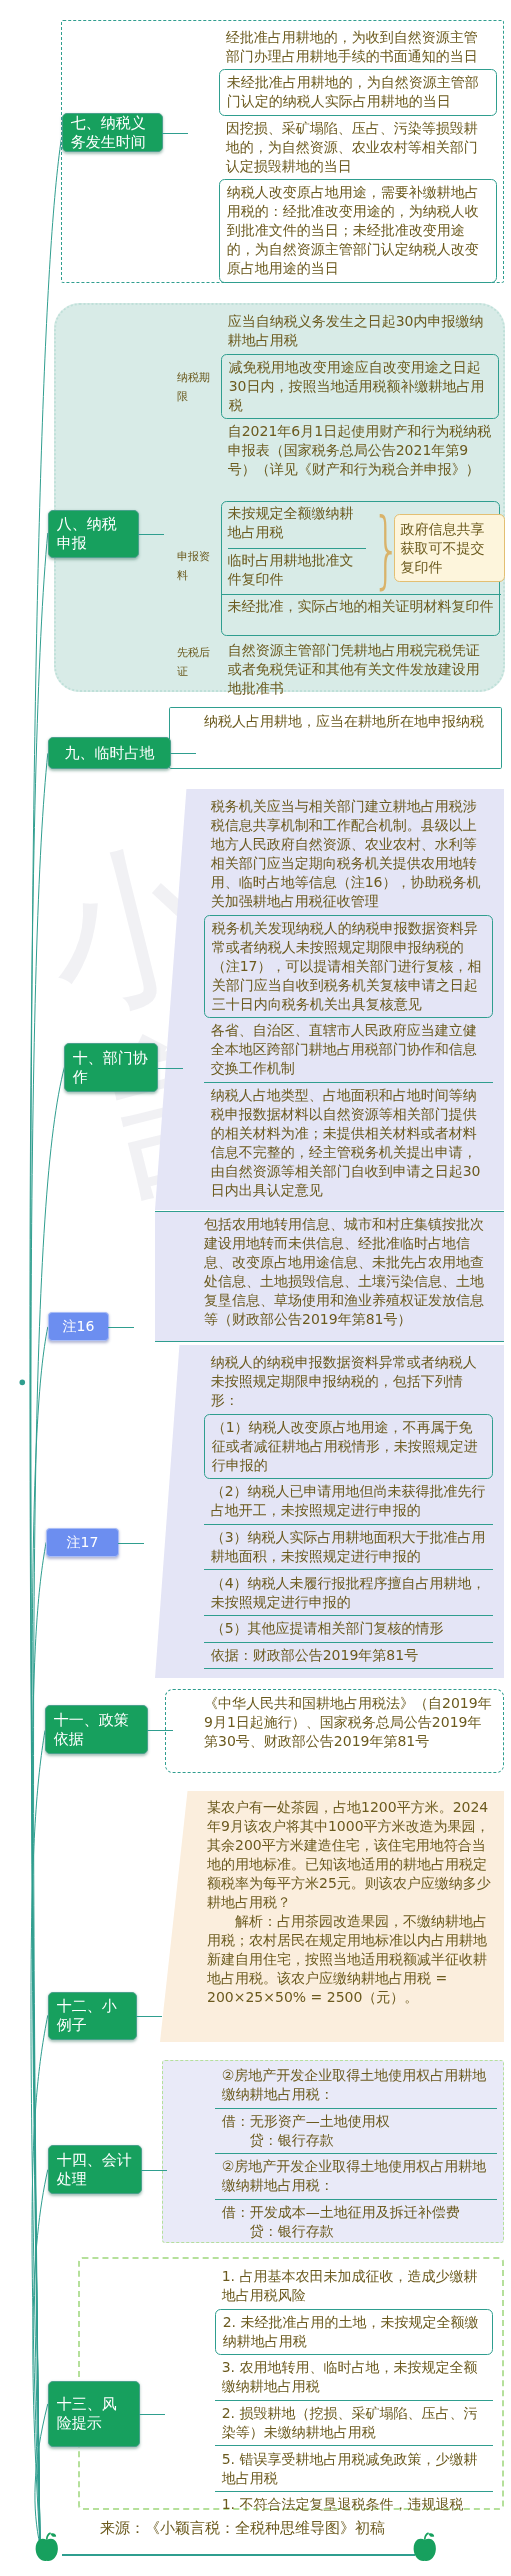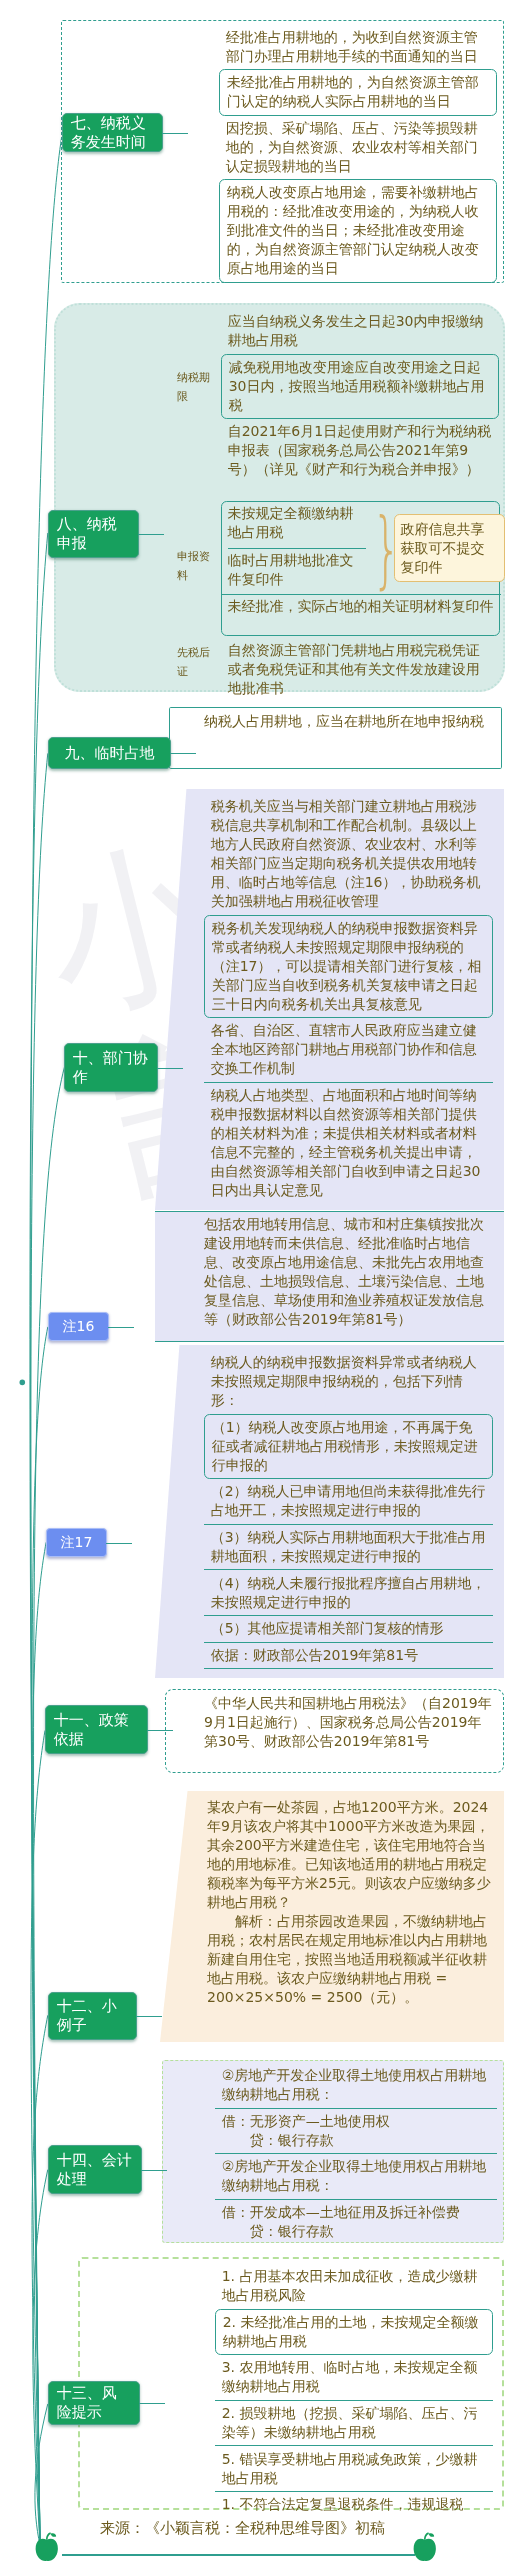--- a/index.html
+++ b/index.html
@@ -111,21 +111,21 @@
     <div class="row boxed">税务机关发现纳税人的纳税申报数据资料异常或者纳税人未按照规定期限申报纳税的（注17），可以提请相关部门进行复核，相关部门应当自收到税务机关复核申请之日起三十日内向税务机关出具复核意见</div>
     <div class="row">各省、自治区、直辖市人民政府应当建立健全本地区跨部门耕地占用税部门协作和信息交换工作机制</div>
     <div class="row sep">纳税人占地类型、占地面积和占地时间等纳税申报数据材料以自然资源等相关部门提供的相关材料为准；未提供相关材料或者材料信息不完整的，经主管税务机关提出申请，由自然资源等相关部门自收到申请之日起30日内出具认定意见</div>
   </div>
 
   <div class="abs lav" style="left:155px;top:1211px;width:349px;height:131px;border-top:1.1px solid #2f9e8f;border-bottom:1.1px solid #2f9e8f;"></div>
   <div class="bnode nnode" style="left:48px;top:1312px;width:61px;height:29px;">注16</div>
   <div class="abs txt" style="left:204px;top:1215px;width:289px;">包括农用地转用信息、城市和村庄集镇按批次建设用地转而未供信息、经批准临时占地信息、改变原占地用途信息、未批先占农用地查处信息、土地损毁信息、土壤污染信息、土地复垦信息、草场使用和渔业养殖权证发放信息等（财政部公告2019年第81号）</div>
 
   <div class="abs lav slant-l2" style="left:155px;top:1345px;width:349px;height:333px;"></div>
-  <div class="bnode nnode" style="left:46px;top:1528px;width:61px;height:29px;text-align:center;">注17</div>
+  <div class="bnode nnode" style="left:46px;top:1528px;width:73px;height:29px;text-align:center;">注17</div>
   <div class="abs txt" style="left:204px;top:1350px;width:289px;">
     <div class="row">纳税人的纳税申报数据资料异常或者纳税人未按照规定期限申报纳税的，包括下列情形：</div>
     <div class="row boxed">（1）纳税人改变原占地用途，不再属于免征或者减征耕地占用税情形，未按照规定进行申报的</div>
     <div class="row">（2）纳税人已申请用地但尚未获得批准先行占地开工，未按照规定进行申报的</div>
     <div class="row sep">（3）纳税人实际占用耕地面积大于批准占用耕地面积，未按照规定进行申报的</div>
     <div class="row sep">（4）纳税人未履行报批程序擅自占用耕地，未按照规定进行申报的</div>
     <div class="row sep">（5）其他应提请相关部门复核的情形</div>
     <div class="row sep" style="border-bottom:1.1px solid #2f9e8f;">依据：财政部公告2019年第81号</div>
   </div>
 
@@ -145,21 +145,21 @@
   <div class="abs txt" style="left:215px;top:2063px;width:282px;">
     <div class="row">②房地产开发企业取得土地使用权占用耕地缴纳耕地占用税：</div>
     <div class="row sep pre">借：无形资产—土地使用权
 　　贷：银行存款</div>
     <div class="row sep">②房地产开发企业取得土地使用权占用耕地缴纳耕地占用税：</div>
     <div class="row sep pre">借：开发成本—土地征用及拆迁补偿费
 　　贷：银行存款</div>
   </div>
 
   <div class="abs sec13" style="left:78px;top:2257px;width:426px;height:253px;"></div>
-  <div class="bnode" style="left:48px;top:2381px;width:92px;height:44px;">十三、风险提示</div>
+  <div class="bnode" style="left:48px;top:2381px;width:92px;height:66px;">十三、风险提示</div>
   <div class="abs txt" style="left:215px;top:2264px;width:278px;">
     <div class="row">1. 占用基本农田未加成征收，造成少缴耕地占用税风险</div>
     <div class="row boxed">2. 未经批准占用的土地，未按规定全额缴纳耕地占用税</div>
     <div class="row">3. 农用地转用、临时占地，未按规定全额缴纳耕地占用税</div>
     <div class="row sep">2. 损毁耕地（挖损、采矿塌陷、压占、污染等）未缴纳耕地占用税</div>
     <div class="row sep">5. 错误享受耕地占用税减免政策，少缴耕地占用税</div>
     <div class="row sep">1. 不符合法定复垦退税条件，违规退税</div>
   </div>
 
   <div class="abs txt" style="left:100px;top:2519px;width:322px;font-size:15px;">来源：《小颖言税：全税种思维导图》初稿</div>

